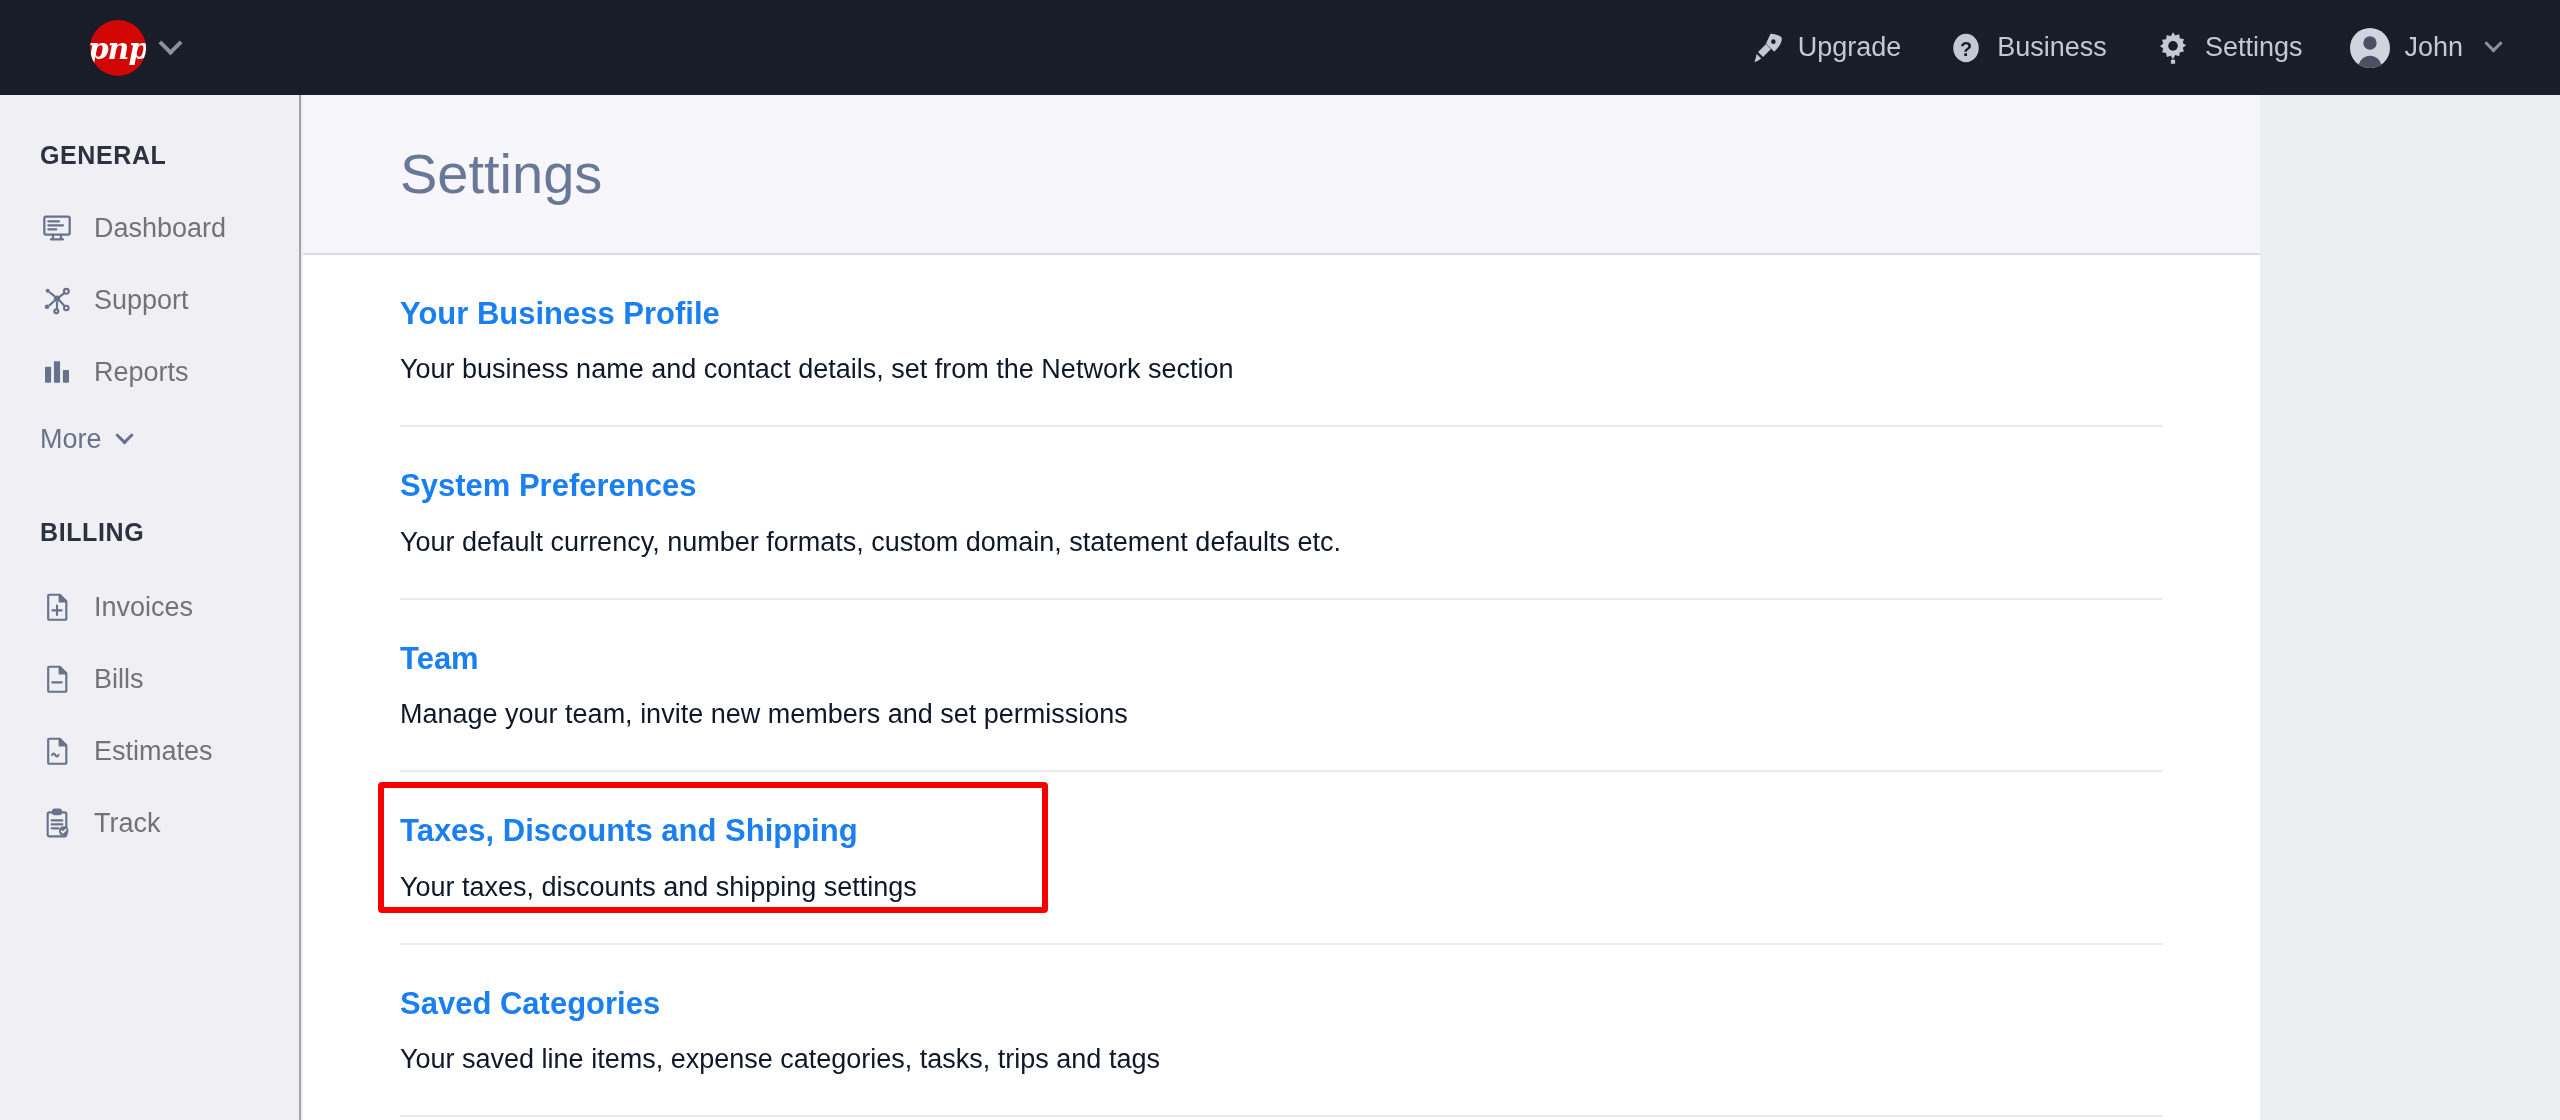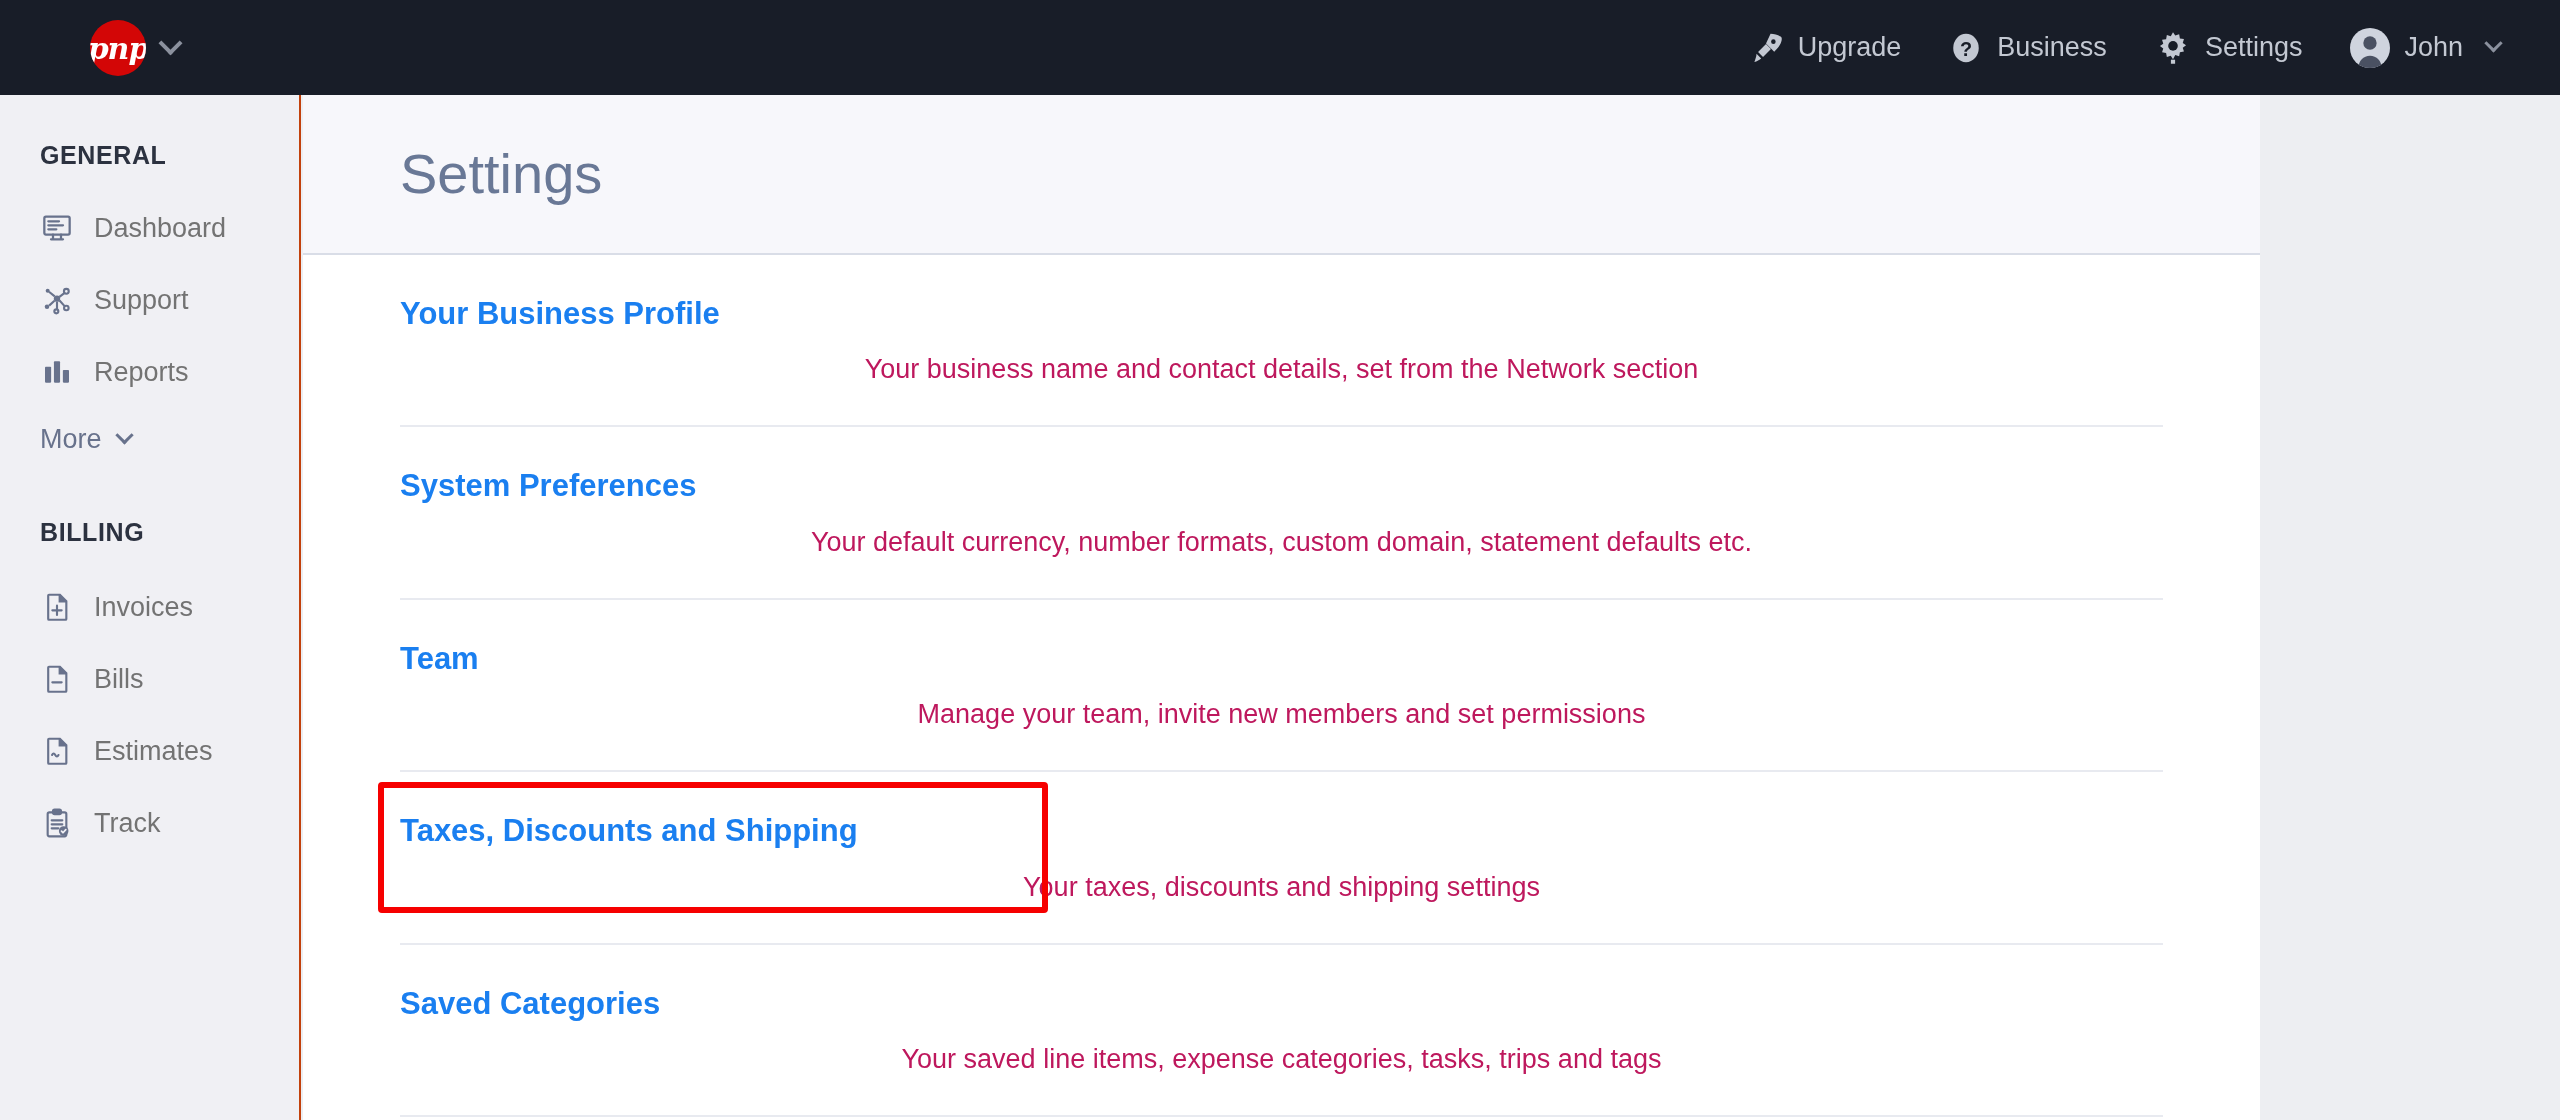--- a/index.html
+++ b/index.html
@@ -90,21 +90,21 @@
     flex: 0 0 auto;
   }
 
   
   .sidebar {
     position: absolute;
     top: 95px; left: 0;
     width: 301px;
     height: 1025px;
     background: #f0f0f4;
-    border-right: 2px solid #c2410c;
+    border-right: 2px solid #a3a3a3;
   }
   .side-section-title {
     font-size: 25px;
     font-weight: 700;
     color: #2c3240;
     letter-spacing: 0.6px;
     padding-left: 40px;
   }
   .side-item {
     display: flex;
@@ -173,23 +173,22 @@
     display: inline-block;
     font-size: 31px;
     font-weight: 700;
     color: #1a7ff0;
     line-height: 1.1;
     cursor: pointer;
   }
   .setting-desc {
     margin-top: 22px;
     font-size: 27px;
-    color: #be185d;
+    color: #0f172a;
     line-height: 1.2;
-    text-align: center;
   }
 
   
   .highlight-box {
     position: absolute;
     border: 6px solid #f60000;
     border-radius: 4px;
     pointer-events: none;
   }
 </style>

